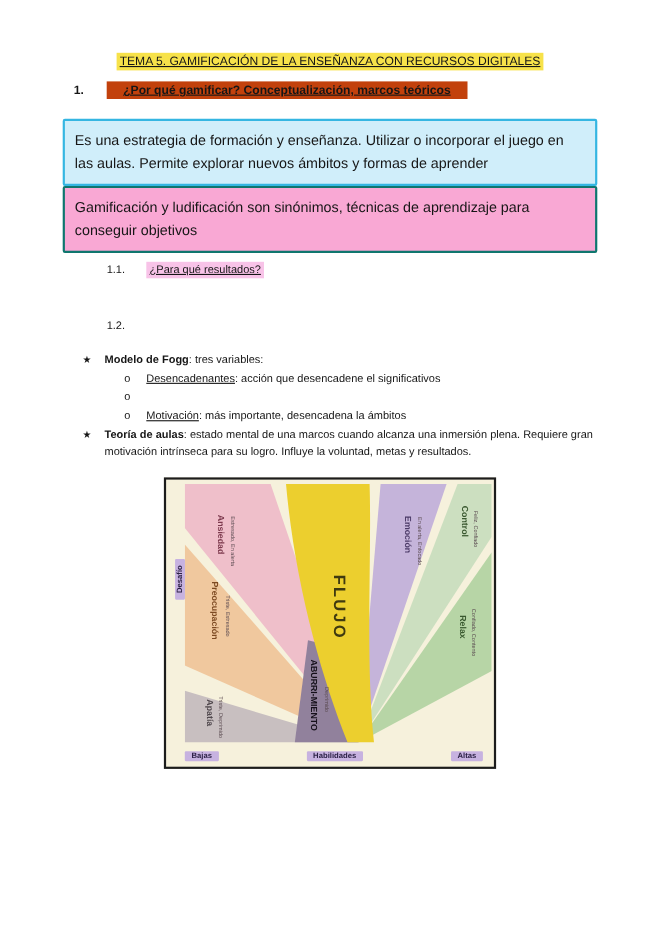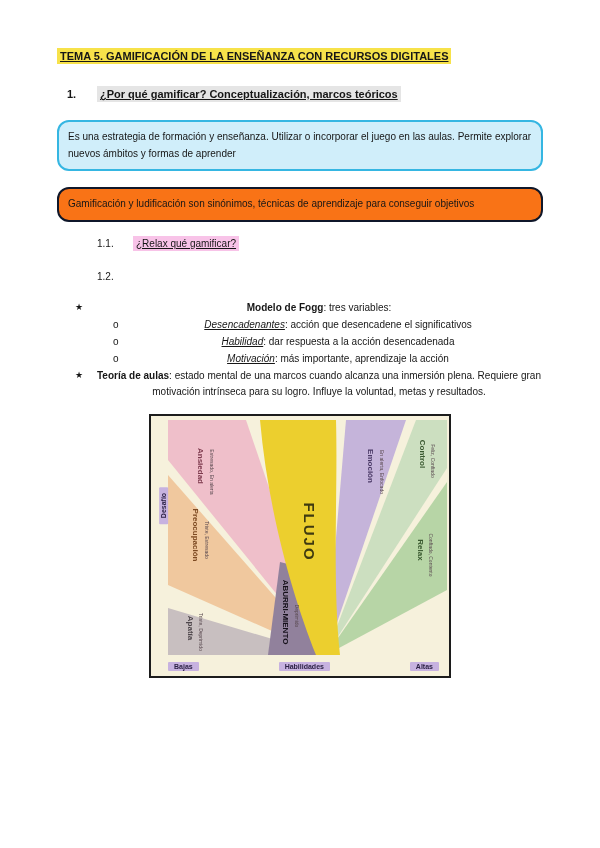--- a/index.html
+++ b/index.html
@@ -1,46 +1,46 @@
 <!DOCTYPE html>
 <html><head>
 <meta charset="utf-8">
 <style>
   * { margin:0; padding:0; box-sizing:border-box; }
   html,body { width:600px; height:848px; background:#ffffff; overflow:hidden; }
   body { font-family:"Liberation Sans", sans-serif; color:#161616; }
   .page { padding:50px 57px 0 57px; }
 
-  .doc-title { text-align:left; font-size:11px; font-weight:700; margin-bottom:26px; }
+  .doc-title { text-align:center; font-size:11px; font-weight:400; margin-bottom:14px; }
   .hl-yellow { background:#f7e24a; text-decoration:underline; padding:2px 3px; }
 
   .h1 { display:flex; font-size:11px; font-weight:700; margin:0 0 20px 10px; }
   .h1-num { width:30px; flex:none; }
-  .hl-pink { background:#e5e5e5; text-decoration:underline; padding:2px 3px; }
+  .hl-pink { background:#c2410c; text-decoration:underline; padding:2px 15px; }
 
-  .callout { font-size:10px; line-height:1.65; padding:7px 9px; border-radius:12px; margin-bottom:16px; }
+  .callout { font-size:13px; line-height:1.65; padding:7px 9px; border-radius:2px; }
   .callout.blue { background:#d0eefa; border:2px solid #35b6e2; }
-  .callout.pink { background:#f97316; border:2px solid #0f172a; }
+  .callout.pink { background:#f9a8d4; border:2px solid #0f766e; }
 
   .subhead { display:flex; font-size:10px; margin:10px 0 0 40px;align-items:flex-end; }
-  .subhead.second { margin-top:22px; }
+  .subhead.second { margin-top:40px; }
   .subhead-num { width:36px; flex:none; }
   .hl-lightpink { background:#f8c3e8; text-decoration:underline; padding:2px 3px; }
 
   .para { font-size:10px; line-height:1.72; margin-top:16px; }
 
   .list { margin-top:18px; font-size:10px; }
   .li { display:flex; line-height:1.6; margin-bottom:1px; }
   .li .marker { width:20px; flex:none; }
   .li.l1 { padding-left:18px; }
   .li.l1 .marker { font-size:9px; }
   .li.l2 { padding-left:56px; }
-  .li .txt { flex:1;text-align:center; }
+  .li .txt { flex:1; }
   .lead-b { font-weight:700; }
-  .u { text-decoration:underline;font-style:italic; }
+  .u { text-decoration:underline; }
 
   .figure { width:302px; margin:14px auto 0; background:#f6f1dc; border:2px solid #1c1c1c;
             position:relative; padding:4px 4px 3px 17px; }
   .chips { display:flex; justify-content:space-between; align-items:center; padding:3px 6px 2px 0; }
   .chip { background:#c7b2e0; color:#2c2145; font-size:7px; font-weight:700; padding:1px 6px; border-radius:1px; white-space:nowrap; }
   .chip.vert { position:absolute; left:-6px; top:33%; transform:rotate(-90deg); }
 
   svg text { font-family:"Liberation Sans", sans-serif; }
   .region-name { font-size:8px; font-weight:700; }
   .region-sub { font-size:5px; fill:#5a4a50; }
@@ -63,21 +63,21 @@
   <div class="callout blue">
     <span>Es una estrategia de formación y enseñanza. Utilizar o incorporar el juego en las aulas. Permite explorar nuevos ámbitos y formas de aprender</span>
   </div>
 
   <div class="callout pink">
     <span>Gamificación y ludificación son sinónimos, técnicas de aprendizaje para conseguir objetivos</span>
   </div>
 
   <div class="subhead">
     <span class="subhead-num">1.1.</span>
-    <span><span class="hl-lightpink">¿Relax qué gamificar?</span></span>
+    <span><span class="hl-lightpink">¿Para qué resultados?</span></span>
   </div>
 
 
   <div class="subhead second">
     <span class="subhead-num">1.2.</span>
   </div>
 
   <div class="list">
 
     <div class="li l1">
@@ -85,26 +85,25 @@
       <span class="txt"><span class="lead-b">Modelo de Fogg</span><span>: tres variables:</span></span>
     </div>
 
     <div class="li l2">
       <span class="marker">o</span>
       <span class="txt"><span class="u">Desencadenantes</span><span>: acción que desencadene el significativos</span></span>
     </div>
 
     <div class="li l2">
       <span class="marker">o</span>
-      <span class="txt"><span class="u">Habilidad</span><span>: dar respuesta a la acción desencadenada</span></span>
     </div>
 
     <div class="li l2">
       <span class="marker">o</span>
-      <span class="txt"><span class="u">Motivación</span><span>: más importante, aprendizaje la acción</span></span>
+      <span class="txt"><span class="u">Motivación</span><span>: más importante, desencadena la ámbitos</span></span>
     </div>
 
     <div class="li l1">
       <span class="marker">★</span>
       <span class="txt"><span class="lead-b">Teoría de aulas</span><span>: estado mental de una marcos cuando alcanza una inmersión plena. Requiere gran motivación intrínseca para su logro. Influye la voluntad, metas y resultados.</span></span>
     </div>
 
   </div>
 
   <div class="figure">

